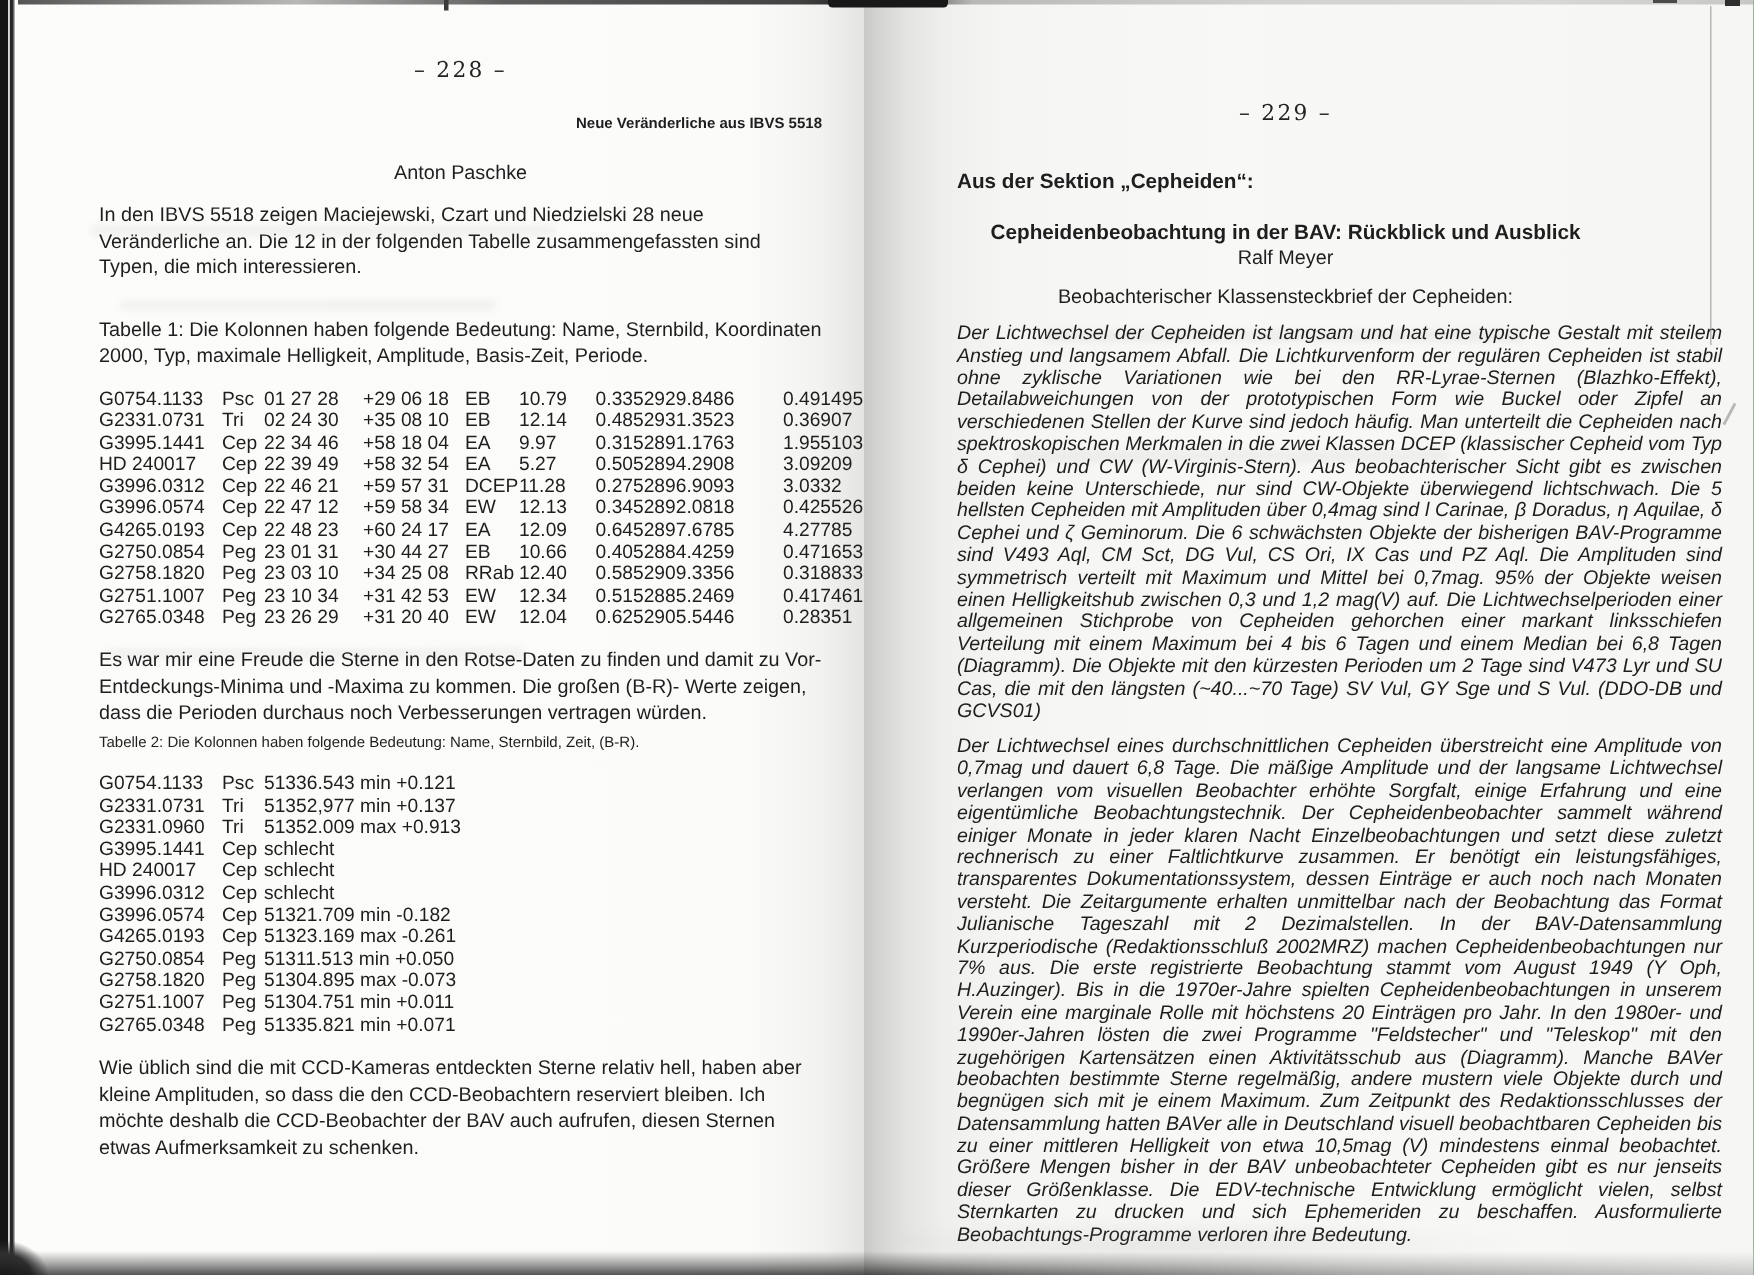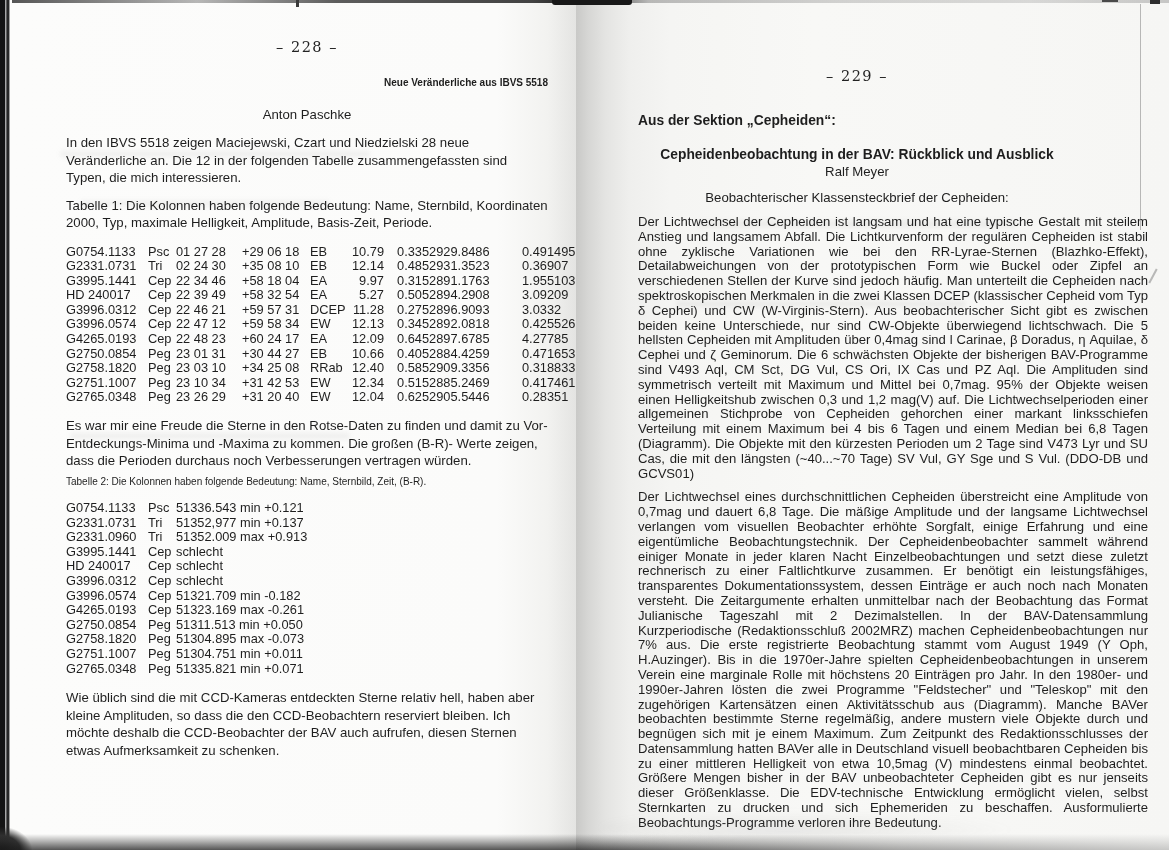--- a/index.html
+++ b/index.html
@@ -54,41 +54,41 @@
   
   .l-content{position:absolute;left:56px;top:0;width:482px;}
   .pagenum{
     margin-top:39px;text-align:center;
     font-family:"DejaVu Serif","Liberation Serif",serif;
     font-size:14.5px;line-height:17px;letter-spacing:1.5px;color:#222;
   }
   .l-title{margin-top:18px;text-align:right;font-weight:bold;font-size:10px;line-height:17px;}
   .l-author{margin-top:15px;text-align:center;font-size:13.2px;line-height:17px;}
   .l-para{margin-top:11px;font-size:13.2px;line-height:17.5px;}
-  .l-caption{margin-top:10px;font-size:13.2px;line-height:17.5px;}
+  .l-caption{margin-top:24px;font-size:13.2px;line-height:17.5px;}
   .l-caption2{margin-top:3px;font-size:10px;line-height:17.5px;}
   .l-para2{margin-top:12px;font-size:13.2px;line-height:17.5px;}
   .l-outro{margin-top:13px;font-size:13.2px;line-height:17.5px;}
   .datatable{margin-top:13px;font-size:12.8px;line-height:14.6px;white-space:nowrap;}
   .t2{margin-top:11px;}
   .trow{white-space:nowrap;}
   .c{display:inline-block;}
   .t1 .c0{width:82px}.t1 .c1{width:28px}.t1 .c2{width:66px}.t1 .c3{width:68px}
-  .t1 .c4{width:36px}.t1 .c5{width:38px;text-align:right}.t1 .c6{width:38px;text-align:right}
+  .t1 .c4{width:36px}.t1 .c5{width:38px;}.t1 .c6{width:38px;text-align:right}
   .t1 .c7{width:82px;text-align:left}.t1 .c8{padding-left:18px}
   .t2 .c0{width:82px}.t2 .c1{width:28px}.t2 .c2{padding-left:0px}
   
   .r-content{position:absolute;left:62px;top:0;width:510px;margin-top:28px;}
   .r-head{width:438px;text-align:center;}
   .r-pagenum{margin-top:40px;}
   .r-section{margin-top:27px;font-weight:bold;font-size:13.8px;line-height:17px;text-align:left;}
   .r-title{margin-top:17px;font-weight:bold;font-size:13.8px;line-height:17px;}
   .r-author{margin-top:0px;font-size:13.2px;line-height:17px;}
   .r-subtitle{margin-top:9px;font-size:13.2px;line-height:17px;}
-  .r-para{margin-top:9px;font-size:13.1px;line-height:14.8px;text-align:justify;}
+  .r-para{margin-top:9px;font-size:13.1px;line-height:14.8px;text-align:justify;font-style:italic;}
   .r-para2{margin-top:9px;}
 </style>
 </head>
 <body>
 
 <div id="scan">
 
   <div class="page-left">
     <div class="ghost" style="left:50px;top:150px;width:310px;height:8px;"></div>
     <div class="ghost" style="left:70px;top:200px;width:250px;height:7px;"></div>

